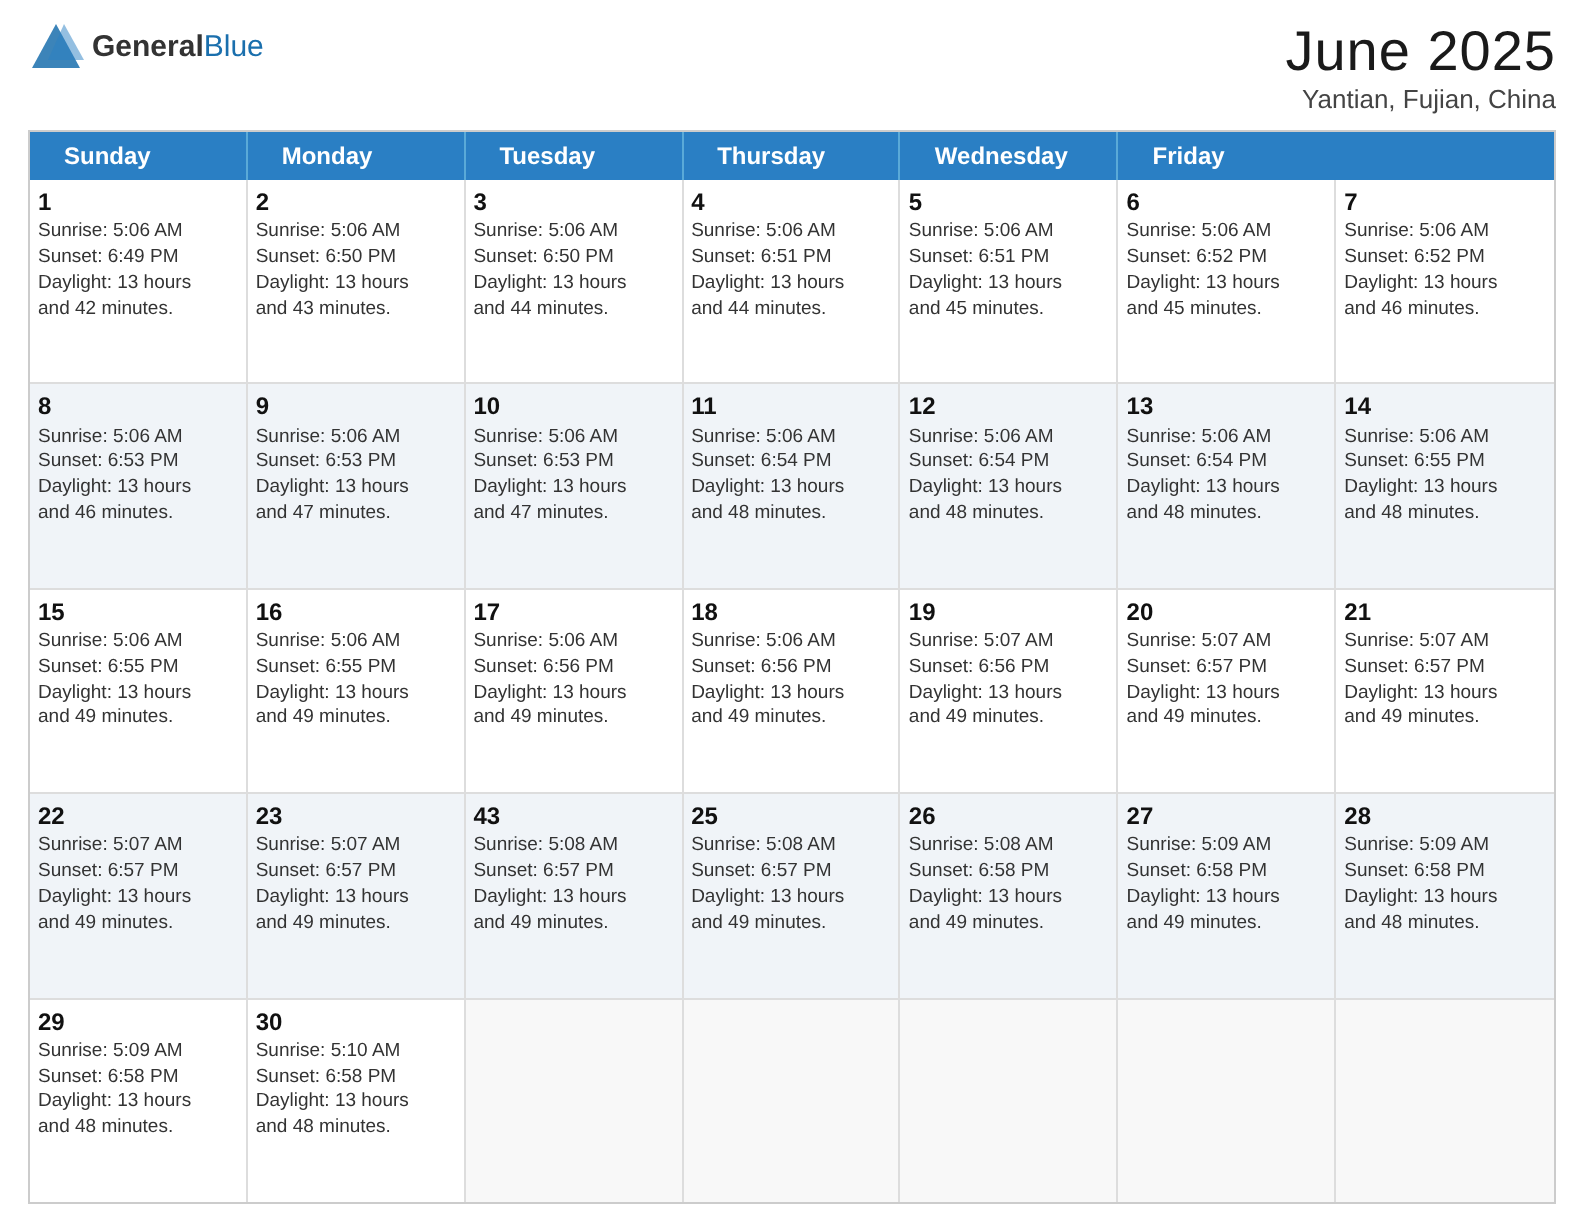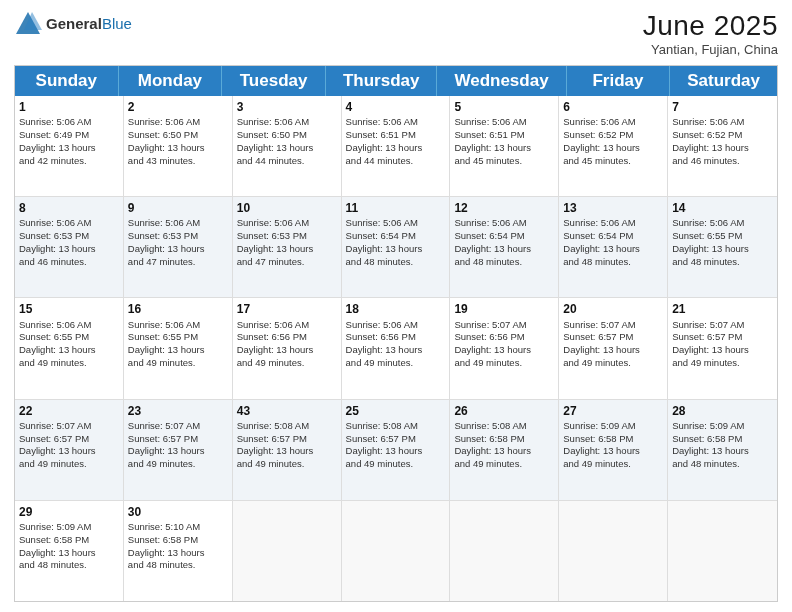--- a/index.html
+++ b/index.html
@@ -68,22 +68,22 @@
       flex-direction: column;
     }
     .cal-header-row {
       display: grid;
       grid-template-columns: repeat(7, 1fr);
       background: #2a7fc4;
     }
     .cal-header-cell {
       color: #fff;
       font-weight: bold;
-      font-size: 17px;
-      text-align: center;
+      font-size: 12px;
+      text-align: left;
       padding: 5px 17px;
       border-right: 1px solid #5aaad8;
     }
     .cal-header-cell:last-child { border-right: none; }
     .cal-body {
       flex: 1;
       display: flex;
       flex-direction: column;
     }
     .cal-row {
@@ -139,21 +139,20 @@
   </div>
 
   <div class="calendar">
     <div class="cal-header-row">
     <div class="cal-header-cell">Sunday</div>
         <div class="cal-header-cell">Monday</div>
         <div class="cal-header-cell">Tuesday</div>
         <div class="cal-header-cell">Thursday</div>
         <div class="cal-header-cell">Wednesday</div>
         <div class="cal-header-cell">Friday</div>
-        <div class="cal-header-cell">Saturday</div>
       </div>
     <div class="cal-body">
     <div class="cal-row">
           <div class="cal-cell">
             <span class="day-num">1</span>
             <div class="cell-text" style="white-space: pre-line;">Sunrise: 5:06 AM
 Sunset: 6:49 PM
 Daylight: 13 hours
 and 42 minutes.</div>
           </div>

